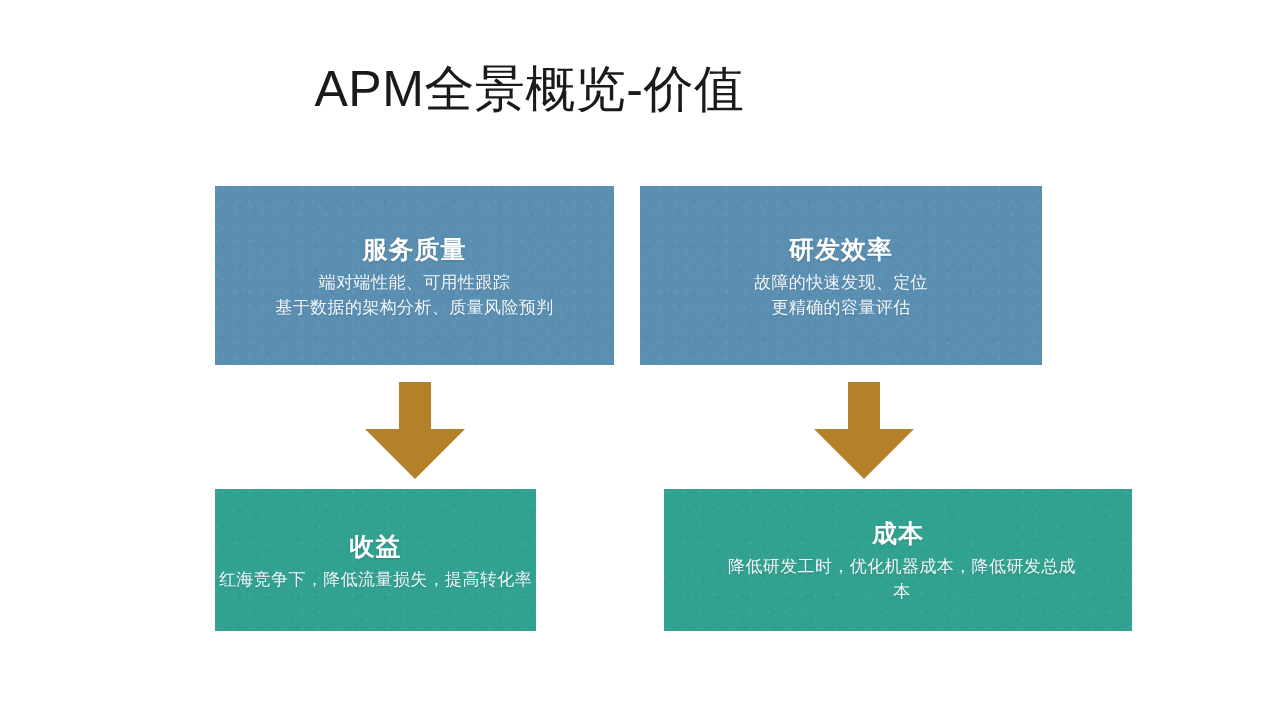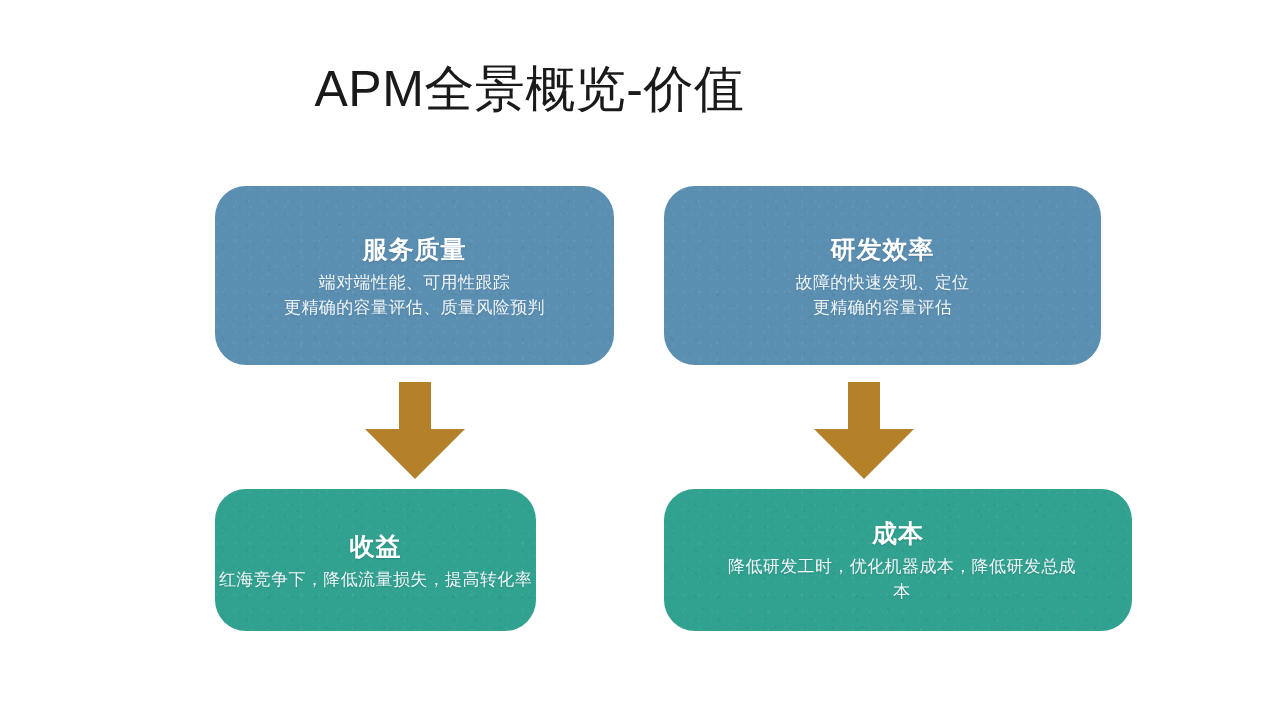--- a/index.html
+++ b/index.html
@@ -43,21 +43,20 @@
   .panel {
     position: absolute;
     box-sizing: border-box;
     display: flex;
     flex-direction: column;
     align-items: center;
     justify-content: center;
     text-align: center;
     padding: 4px 18px;
     overflow: hidden;
-    border-radius: 31px;
   }
   .panel::after {
     
     content: "";
     position: absolute;
     left: 0; top: 0; right: 0; bottom: 0;
     pointer-events: none;
     background-image:
       radial-gradient(circle at 12% 22%, rgba(255,255,255,0.055) 0 1.2px, transparent 1.6px),
       radial-gradient(circle at 38% 68%, rgba(0,0,0,0.045) 0 1.2px, transparent 1.6px),
@@ -108,25 +107,25 @@
 <body>
 
 <div id="slide">
 
   <div class="slide-title">APM全景概览-价值</div>
 
   <div class="panel panel-blue" style="left:215px; top:186px; width:399px; height:179px;">
     <div class="panel-heading">服务质量</div>
     <div class="panel-body">
       <div>端对端性能、可用性跟踪</div>
-      <div>更精确的容量评估、质量风险预判</div>
+      <div>基于数据的架构分析、质量风险预判</div>
     </div>
   </div>
 
-  <div class="panel panel-blue" style="left:664px; top:186px; width:437px; height:179px;">
+  <div class="panel panel-blue" style="left:640px; top:186px; width:402px; height:179px;">
     <div class="panel-heading">研发效率</div>
     <div class="panel-body">
       <div>故障的快速发现、定位</div>
       <div>更精确的容量评估</div>
     </div>
   </div>
 
   <div class="arrow" style="left:365px; top:382px;">
     <svg viewBox="0 0 100 97" preserveAspectRatio="none" aria-hidden="true">
       <polygon points="34,0 66,0 66,47 100,47 50,97 0,47 34,47" fill="#b5802a"></polygon>

